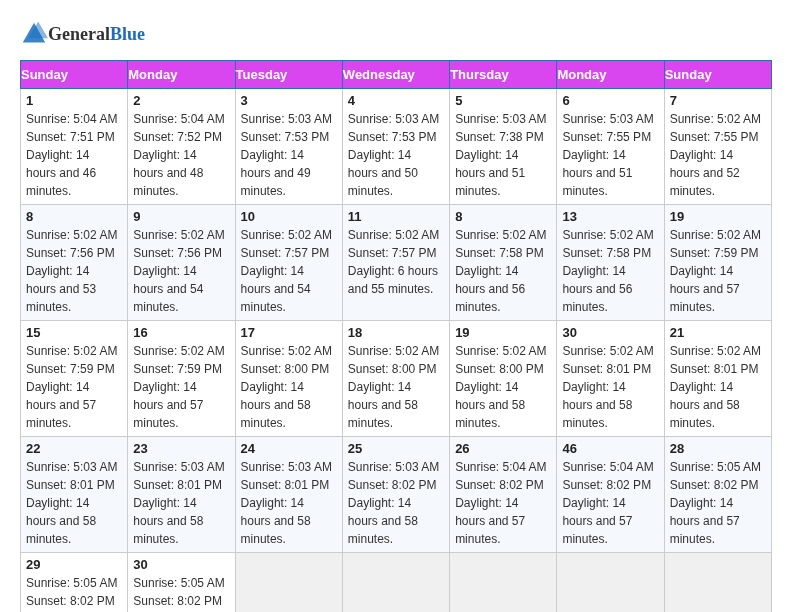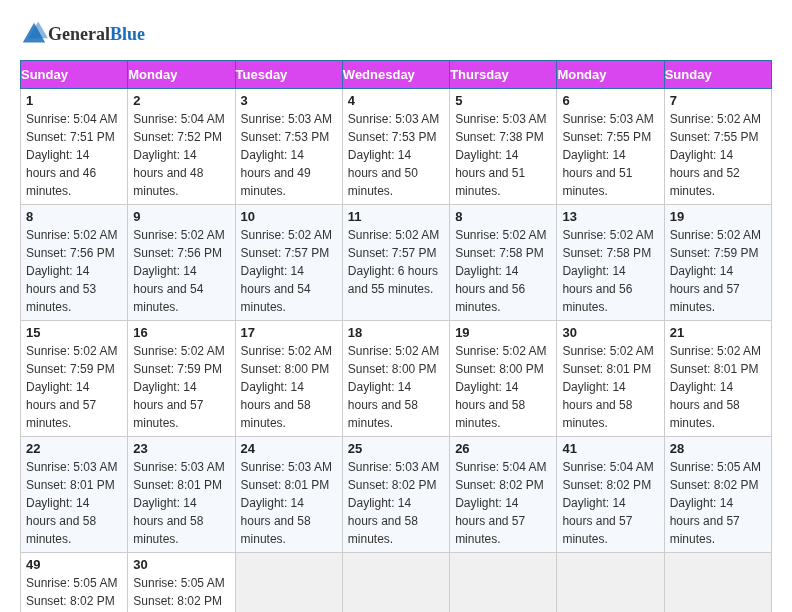--- a/index.html
+++ b/index.html
@@ -322,39 +322,39 @@
       </td>
         <td>
         <span class="day-num">26</span>
         <div class="day-info">
           <span>Sunrise: 5:04 AM</span><br>
           <span>Sunset: 8:02 PM</span><br>
           <span>Daylight: 14 hours and 57 minutes.</span>
         </div>
       </td>
         <td>
-        <span class="day-num">41</span>
+        <span class="day-num">46</span>
         <div class="day-info">
           <span>Sunrise: 5:04 AM</span><br>
           <span>Sunset: 8:02 PM</span><br>
           <span>Daylight: 14 hours and 57 minutes.</span>
         </div>
       </td>
         <td>
         <span class="day-num">28</span>
         <div class="day-info">
           <span>Sunrise: 5:05 AM</span><br>
           <span>Sunset: 8:02 PM</span><br>
           <span>Daylight: 14 hours and 57 minutes.</span>
         </div>
       </td>
       </tr>
       <tr>
         <td>
-        <span class="day-num">49</span>
+        <span class="day-num">29</span>
         <div class="day-info">
           <span>Sunrise: 5:05 AM</span><br>
           <span>Sunset: 8:02 PM</span><br>
           <span>Daylight: 14 hours and 56 minutes.</span>
         </div>
       </td>
         <td>
         <span class="day-num">30</span>
         <div class="day-info">
           <span>Sunrise: 5:05 AM</span><br>

